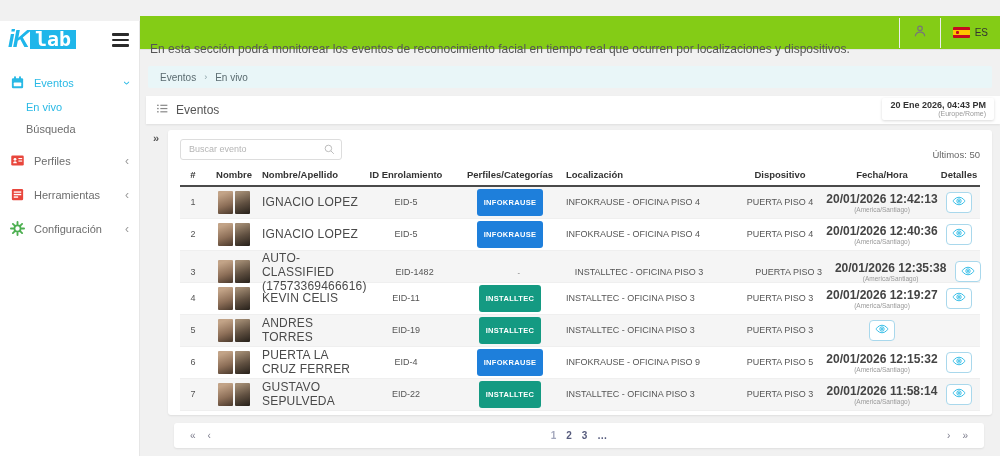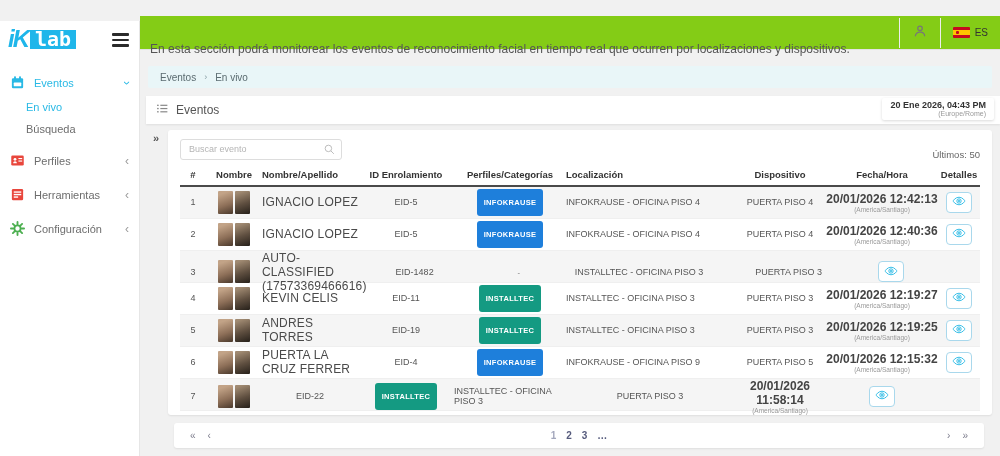--- a/index.html
+++ b/index.html
@@ -321,20 +321,24 @@
               <span class="c-center">3</span>
               <span class="photos">
                 <span class="photo"></span>
                 <span class="photo p2"></span>
               </span>
               <span class="c-left cell-name">AUTO-CLASSIFIED (17573369466616)</span>
               <span class="c-center">EID-1482</span>
               <span class="c-center"><span class="tag">-</span></span>
               <span class="c-left">INSTALLTEC - OFICINA PISO 3</span>
               <span class="c-center">PUERTA PISO 3</span>
+              <span class="c-center dt-cell">
+                <span class="l1" style="display:block">20/01/2026 12:35:38</span>
+                <span class="l2" style="display:block">(America/Santiago)</span>
+              </span>
               <span class="c-center">
                 <span class="eye-btn">
                   <span>
                     <svg viewBox="0 0 24 24" width="14" height="14">
                       <path d="M12 5.5C5.5 5.5 1.8 12 1.8 12S5.5 18.5 12 18.5 22.2 12 22.2 12 18.5 5.5 12 5.5zm0 10.2a3.7 3.7 0 110-7.4 3.7 3.7 0 010 7.4z" fill="none" stroke="#29b9e5" stroke-width="1.6"></path>
                       <circle cx="12" cy="12" r="1.7" fill="#29b9e5"></circle>
                     </svg>
                   </span>
                 </span>
               </span>
@@ -371,24 +375,20 @@
               <span class="c-center">5</span>
               <span class="photos">
                 <span class="photo"></span>
                 <span class="photo p2"></span>
               </span>
               <span class="c-left cell-name">ANDRES TORRES</span>
               <span class="c-center">EID-19</span>
               <span class="c-center"><span class="tag badge" style="background: rgb(20, 154, 130);">INSTALLTEC</span></span>
               <span class="c-left">INSTALLTEC - OFICINA PISO 3</span>
               <span class="c-center">PUERTA PISO 3</span>
-              <span class="c-center dt-cell">
-                <span class="l1" style="display:block">20/01/2026 12:19:25</span>
-                <span class="l2" style="display:block">(America/Santiago)</span>
-              </span>
               <span class="c-center">
                 <span class="eye-btn">
                   <span>
                     <svg viewBox="0 0 24 24" width="14" height="14">
                       <path d="M12 5.5C5.5 5.5 1.8 12 1.8 12S5.5 18.5 12 18.5 22.2 12 22.2 12 18.5 5.5 12 5.5zm0 10.2a3.7 3.7 0 110-7.4 3.7 3.7 0 010 7.4z" fill="none" stroke="#29b9e5" stroke-width="1.6"></path>
                       <circle cx="12" cy="12" r="1.7" fill="#29b9e5"></circle>
                     </svg>
                   </span>
                 </span>
               </span>
@@ -420,20 +420,21 @@
                 </span>
               </span>
             </div>
 
             <div class="tgrid trow">
               <span class="c-center">7</span>
               <span class="photos">
                 <span class="photo"></span>
                 <span class="photo p2"></span>
               </span>
+              <span class="c-left cell-name">GUSTAVO SEPULVEDA</span>
               <span class="c-center">EID-22</span>
               <span class="c-center"><span class="tag badge" style="background: rgb(20, 154, 130);">INSTALLTEC</span></span>
               <span class="c-left">INSTALLTEC - OFICINA PISO 3</span>
               <span class="c-center">PUERTA PISO 3</span>
               <span class="c-center dt-cell">
                 <span class="l1" style="display:block">20/01/2026 11:58:14</span>
                 <span class="l2" style="display:block">(America/Santiago)</span>
               </span>
               <span class="c-center">
                 <span class="eye-btn">

